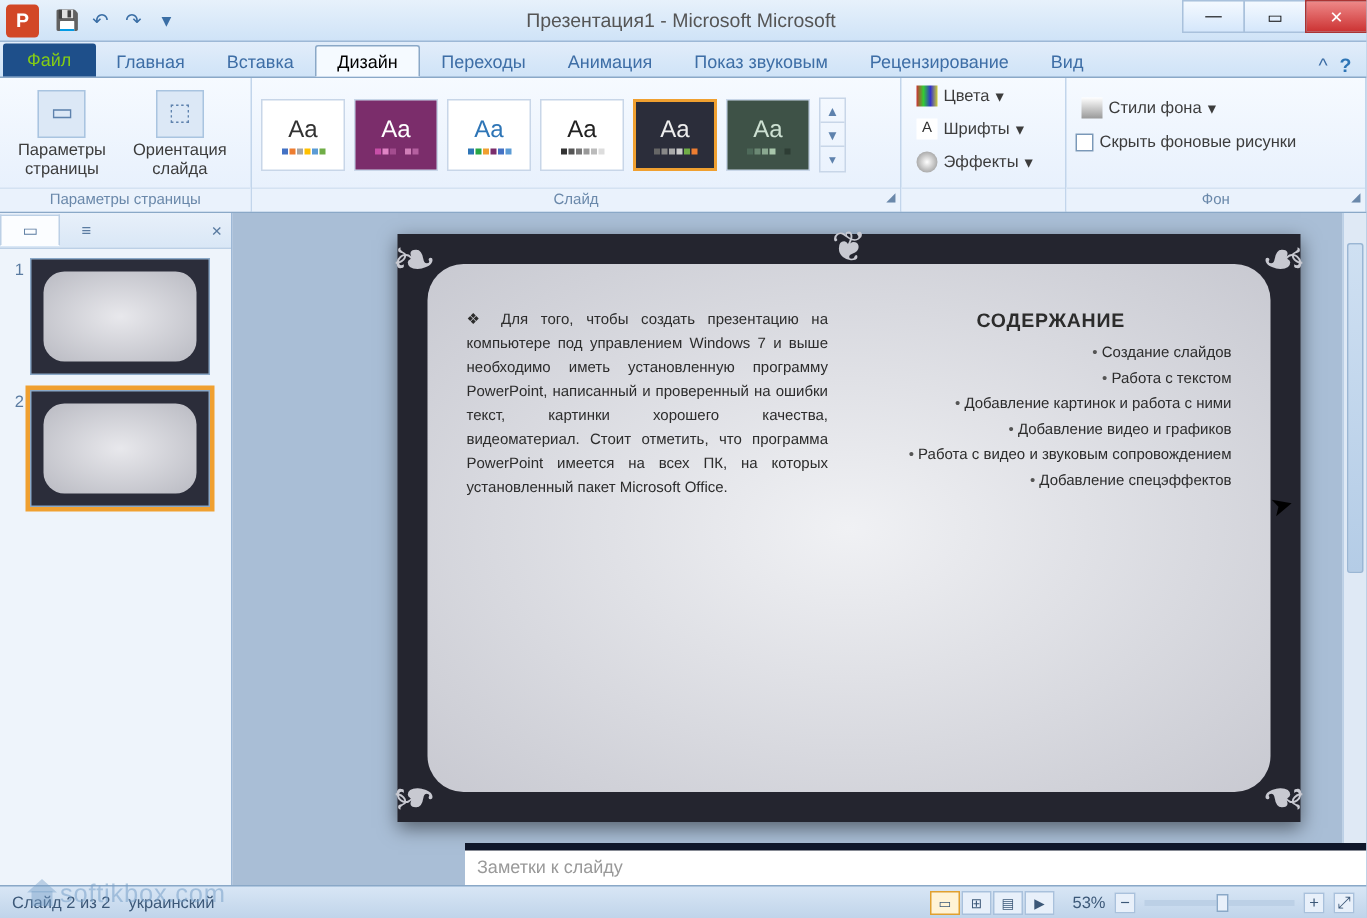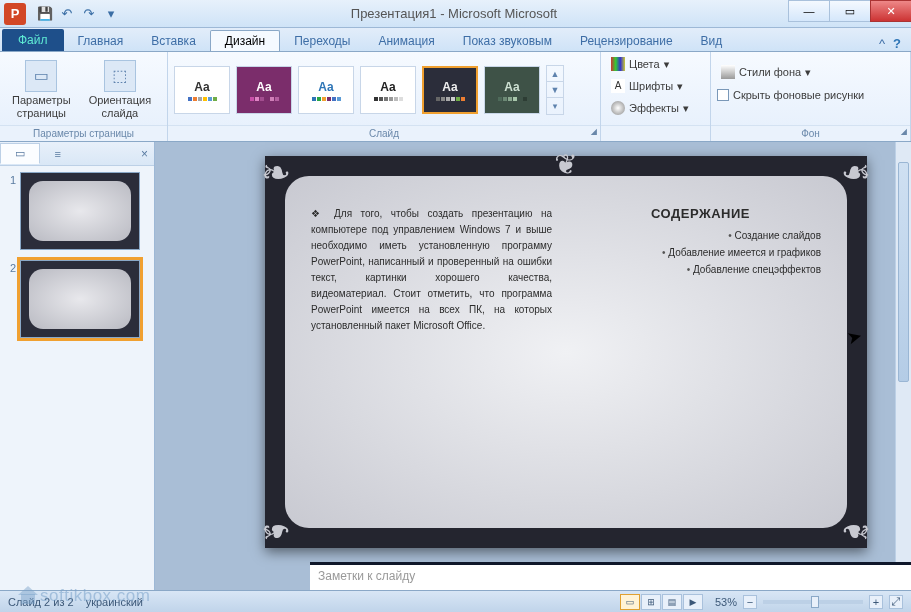--- a/index.html
+++ b/index.html
@@ -11,36 +11,36 @@
 .qat { display:flex; gap:4px; margin-left:6px; }
 .qat-btn { width:18px; height:18px; display:flex; align-items:center; justify-content:center; font-size:13px; color:#3a6ea5; cursor:pointer; }
 .title-text { flex:1; text-align:center; font-size:13px; color:#555; }
 .win-ctrl { display:flex; height:100%; }
 .win-btn { width:42px; height:22px; display:flex; align-items:center; justify-content:center; border:1px solid #a9c1dc; background:linear-gradient(#f4f9ff,#d5e7fb); font-size:11px; cursor:pointer; margin-right:-1px; }
 .win-btn.close { background:linear-gradient(#e88,#c33); color:#fff; border-color:#a33; }
 
 
 .tabs { height:24px; background:linear-gradient(#e2edfa,#cfe3f7); display:flex; align-items:flex-end; border-bottom:1px solid #8aa8c7; }
 .tab { padding:3px 14px; font-size:12px; color:#3e6ea6; cursor:pointer; }
-.tab.file { background:#1e4f8a; color:#5eead4; margin-left:2px; border-radius:2px 2px 0 0; padding:4px 16px;margin-top:35px; }
+.tab.file { background:#1e4f8a; color:#84cc16; margin-left:2px; border-radius:2px 2px 0 0; padding:4px 16px;margin-top:35px; }
 .tab.active { background:#f5faff; border:1px solid #8aa8c7; border-bottom:none; border-radius:2px 2px 0 0; color:#000000; }
 .tabs-right { margin-left:auto; display:flex; gap:8px; padding-right:10px; align-items:center; }
 .tabs-right span { color:#3e6ea6; font-size:13px; cursor:pointer; }
 
 
 .ribbon { height:90px; background:linear-gradient(#f6faff,#e5effc); border-bottom:1px solid #8aa8c7; display:flex; }
 .ribbon-group { border-right:1px solid #c2d5eb; display:flex; flex-direction:column; padding:3px 6px 0; }
 .group-content { flex:1; display:flex; align-items:center; gap:6px; }
 .group-label { text-align:center; font-size:10px; color:#6a88aa; padding:2px 0; border-top:1px solid #d4e2f2; background:#eaf2fc; margin:0 -6px; position:relative; }
 .group-label .launcher { position:absolute; right:3px; top:1px; font-size:8px; color:#6a88aa; cursor:pointer; }
 .big-btn { display:flex; flex-direction:column; align-items:center; gap:2px; padding:4px 6px; cursor:pointer; font-size:11px; color:#3c3c3c; text-align:center; line-height:1.15; }
 .big-btn .ico { width:32px; height:32px; background:#dce8f6; border:1px solid #a9c4e0; display:flex; align-items:center; justify-content:center; font-size:16px; color:#5e82ad; }
 .theme-item { width:56px; height:48px; border:1px solid #c8d6e8; background:#fff; display:flex; flex-direction:column; align-items:center; justify-content:center; cursor:pointer; position:relative; }
 .theme-item.sel { border:2px solid #f0a030; }
-.theme-item .aa { font-size:12px; font-weight:bold; }
+.theme-item .aa { font-size:16px; font-weight:normal; }
 .theme-item .dots { display:flex; gap:1px; margin-top:3px; }
 .theme-item .dots i { width:4px; height:4px; }
 .theme-nav { display:flex; flex-direction:column; border:1px solid #c8d6e8; }
 .theme-nav span { width:16px; height:16px; display:flex; align-items:center; justify-content:center; font-size:9px; color:#5e82ad; cursor:pointer; border-bottom:1px solid #c8d6e8; }
 .theme-nav span:last-child { border:none; }
 .small-btn { font-size:11px; color:#3c3c3c; padding:2px 4px; cursor:pointer; display:flex; align-items:center; gap:4px; }
 .small-btn .ci { width:14px; height:14px; background:#f0a030; display:inline-block; }
 .check { font-size:11px; color:#3c3c3c; display:flex; align-items:center; gap:4px; cursor:pointer; }
 .check .box { width:12px; height:12px; border:1px solid #7a98b8; background:#fff; }
 
@@ -68,21 +68,21 @@
 .orn-corner.br { bottom:-4px; right:-4px; transform:scale(-1,-1); }
 .orn-top { position:absolute; top:-8px; left:50%; transform:translateX(-50%); font-size:28px; color:#c8c9d1; }
 .slide-body { position:absolute; inset:50px 46px 40px; display:flex; gap:28px; font-family:Georgia,serif; color:#2c2c2c; }
 .slide-left { flex:1; font-size:10px; text-align:justify; line-height:1.6; }
 .slide-right { flex:1; font-size:10px; }
 .slide-right h3 { font-size:13px; text-align:center; margin-bottom:8px; letter-spacing:0.5px; }
 .slide-right ul { list-style:none; text-align:right; }
 .slide-right li { margin:4px 0; line-height:1.3; }
 .slide-right li::before { content:"• "; color:#555; }
 
-.notes { position:absolute; left:155px; right:0; bottom:0; height:28px; background:#fff; border-top:3px solid #0f172a; padding:4px 8px; font-size:12px; color:#999; }
+.notes { position:absolute; left:155px; right:0; bottom:0; height:28px; background:#fff; border-top:5px solid #0f172a; padding:4px 8px; font-size:12px; color:#999; }
 
 .scroll-v { position:absolute; right:0; top:0; bottom:28px; width:16px; background:#dfe9f5; border-left:1px solid #bcd0e6; }
 .scroll-v .thumb { position:absolute; left:2px; right:2px; top:20px; height:220px; background:linear-gradient(#cfe0f2,#b4cce6); border:1px solid #9ab6d4; border-radius:2px; }
 
 
 .statusbar { position:absolute; bottom:0; left:0; right:0; height:22px; background:linear-gradient(#d8e6f5,#c0d4ea); border-top:1px solid #8aa8c7; display:flex; align-items:center; font-size:11px; color:#3c5878; padding:0 8px; gap:12px; }
 .statusbar .spacer { flex:1; }
 .view-btns { display:flex; gap:1px; }
 .view-btn { width:20px; height:16px; background:#e8f0fa; border:1px solid #a9c1dc; cursor:pointer; display:flex; align-items:center; justify-content:center; font-size:9px; }
 .view-btn.on { background:#fff3d6; border-color:#e0a030; }
@@ -284,21 +284,24 @@
       <div class="orn-corner bl">❧</div>
       <div class="orn-corner br">❧</div>
       <div class="orn-top">❦</div>
       <div class="ornate"></div>
       <div class="slide-body">
         <div class="slide-left">❖ Для того, чтобы создать презентацию на компьютере под управлением Windows 7 и выше необходимо иметь установленную программу PowerPoint, написанный и проверенный на ошибки текст, картинки хорошего качества, видеоматериал. Стоит отметить, что программа PowerPoint имеется на всех ПК, на которых установленный пакет Microsoft Office.</div>
         <div class="slide-right">
           <h3>СОДЕРЖАНИЕ</h3>
           <ul id="toc">
               <li>Создание слайдов</li>
-              <li>Добавление имеется и графиков</li>
+              <li>Работа с текстом</li>
+              <li>Добавление картинок и работа с ними</li>
+              <li>Добавление видео и графиков</li>
+              <li>Работа с видео и звуковым сопровождением</li>
               <li>Добавление спецэффектов</li>
             </ul>
         </div>
       </div>
     </div>
     <div class="scroll-v">
         <div class="thumb"></div>
       </div>
     <div class="notes">Заметки к слайду</div>
   </div>

